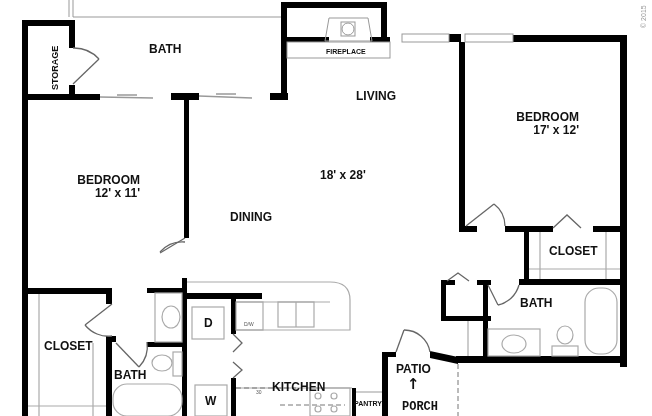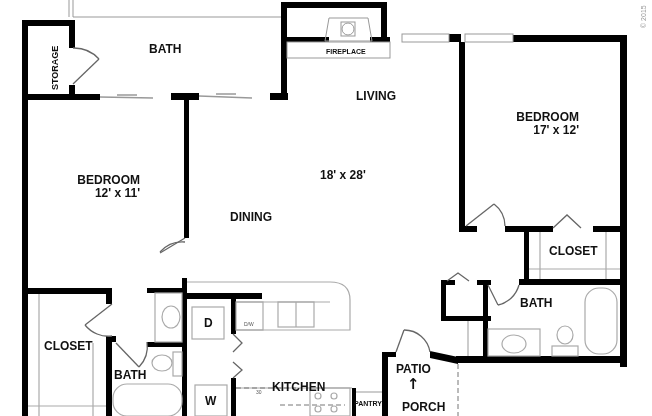--- a/index.html
+++ b/index.html
@@ -168,20 +168,20 @@
 <div class="lbl center" style="left:513px; top:124px; width:66px;">17' x 12'</div>
 <div class="lbl" style="left:230px; top:211px;">DINING</div>
 <div class="lbl" style="left:44px; top:340px;">CLOSET</div>
 <div class="lbl" style="left:549px; top:245px;">CLOSET</div>
 <div class="lbl" style="left:114px; top:369px;">BATH</div>
 <div class="lbl" style="left:520px; top:297px;">BATH</div>
 <div class="lbl" style="left:272px; top:353px;margin-top:28px;">KITCHEN</div>
 <div class="lbl xs" style="left:354px; top:400px;">PANTRY</div>
 <div class="lbl" style="left:396px; top:363px;">PATIO</div>
 <div class="arrow" style="left:407px; top:377px;">↑</div>
-<div class="lbl" style="left:402px; top:401px;">PORCH</div>
+<div class="lbl" style="left:402px; top:401px;font-family:Liberation Mono, monospace;">PORCH</div>
 
 <div class="lbl" style="left:204px; top:317px;">D</div>
 <div class="lbl" style="left:205px; top:395px;">W</div>
 <div class="lbl xs" style="left:244px; top:322px; font-weight:normal; font-size:5px; color:#555;">D/W</div>
 <div class="lbl xs" style="left:256px; top:390px; font-weight:normal; font-size:5px; color:#555;">30</div>
 
 <div class="copy" style="left:640px; top:28px;">© 2015</div>
 
 </body></html>

